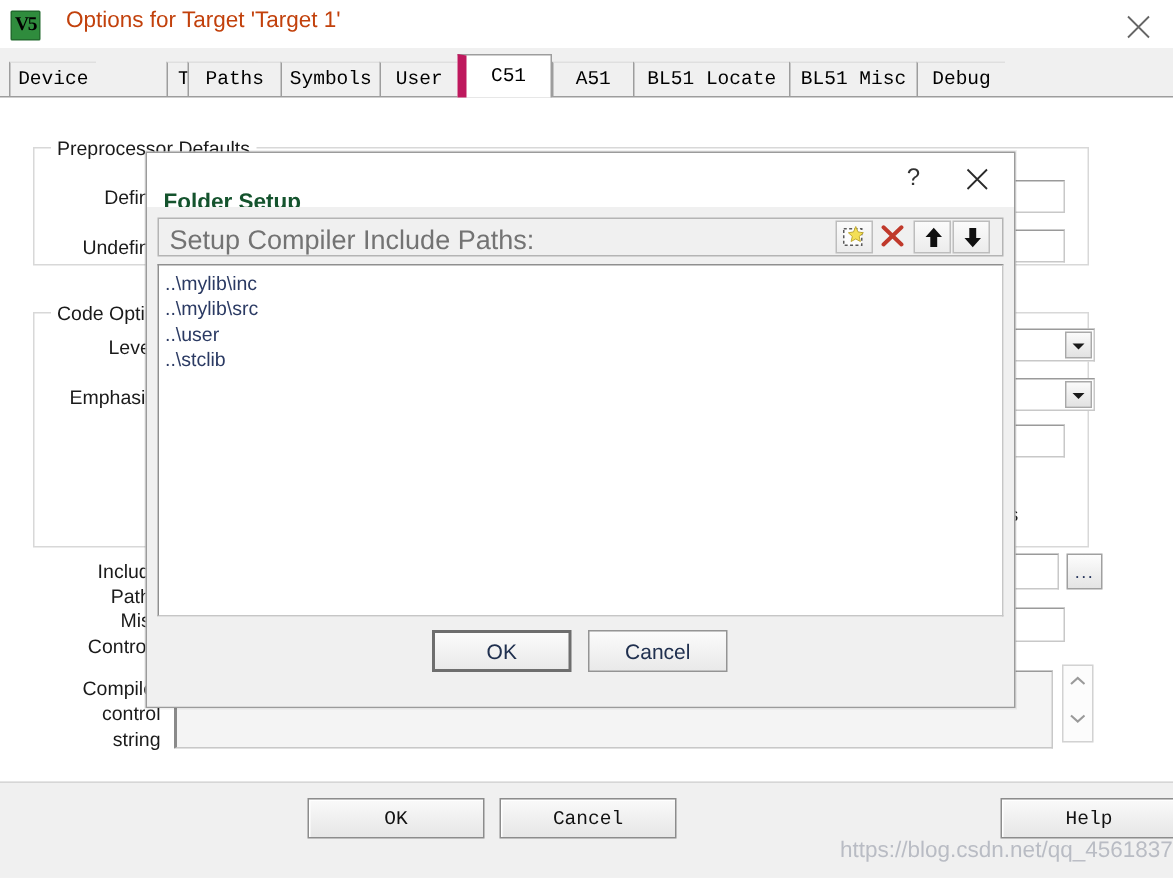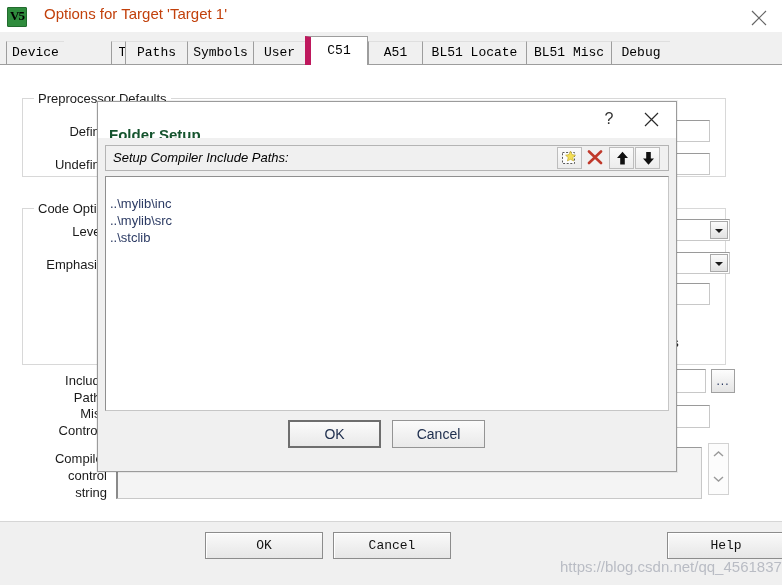--- a/index.html
+++ b/index.html
@@ -284,24 +284,23 @@
     position: absolute;
     left: 7px; top: 7px;
     width: 564px; height: 26px;
     background: #f0f0f0;
     border: 1px solid #b4b4b4;
     box-sizing: border-box;
   }
   .toolbar .cap {
     position: absolute;
     left: 7px; top: 4px;
-    font-size: 13px;
-    color: #000000;
-    white-space: nowrap;
-    font-style: italic;
+    font-size: 18px;
+    color: #737373;
+    white-space: nowrap;
   }
   .tbbtn {
     position: absolute;
     top: 1px;
     width: 25px; height: 22px;
     box-sizing: border-box;
     cursor: default;
   }
   .tbbtn.framed {
     background: linear-gradient(#fbfbfb, #ececec);
@@ -310,21 +309,21 @@
 
   .listbox {
     position: absolute;
     left: 7px; top: 38px;
     width: 564px; height: 235px;
     background: #ffffff;
     border: 1px solid #8f8f8f;
     border-right-color: #c6c6c6;
     border-bottom-color: #c6c6c6;
     box-sizing: border-box;
-    padding: 18px 0 0 4px;
+    padding: 3px 0 0 4px;
     overflow: hidden;
   }
   .listbox .item {
     font-size: 13px;
     color: #2b3a63;
     line-height: 17px;
     white-space: nowrap;
     cursor: default;
   }
 
@@ -482,20 +481,21 @@
         <div class="tbbtn framed" style="left:529px;">
           <svg width="15" height="16" viewBox="0 0 15 16" style="position:absolute;left:5px;top:3px;">
             <path d="M7.5 13.8 L2 7.6 L5.2 7.6 L5.2 1 L9.8 1 L9.8 7.6 L13 7.6 Z" fill="#101010"></path>
           </svg>
         </div>
       </div>
 
       <div class="listbox">
         <div class="item">..\mylib\inc</div>
         <div class="item">..\mylib\src</div>
+        <div class="item">..\user</div>
         <div class="item">..\stclib</div>
       </div>
 
       <div class="modalbtn default" style="left:190px; width:93px;">OK</div>
       <div class="modalbtn" style="left:294px; width:93px;">Cancel</div>
     </div>
   </div>
 
 </div>
 

